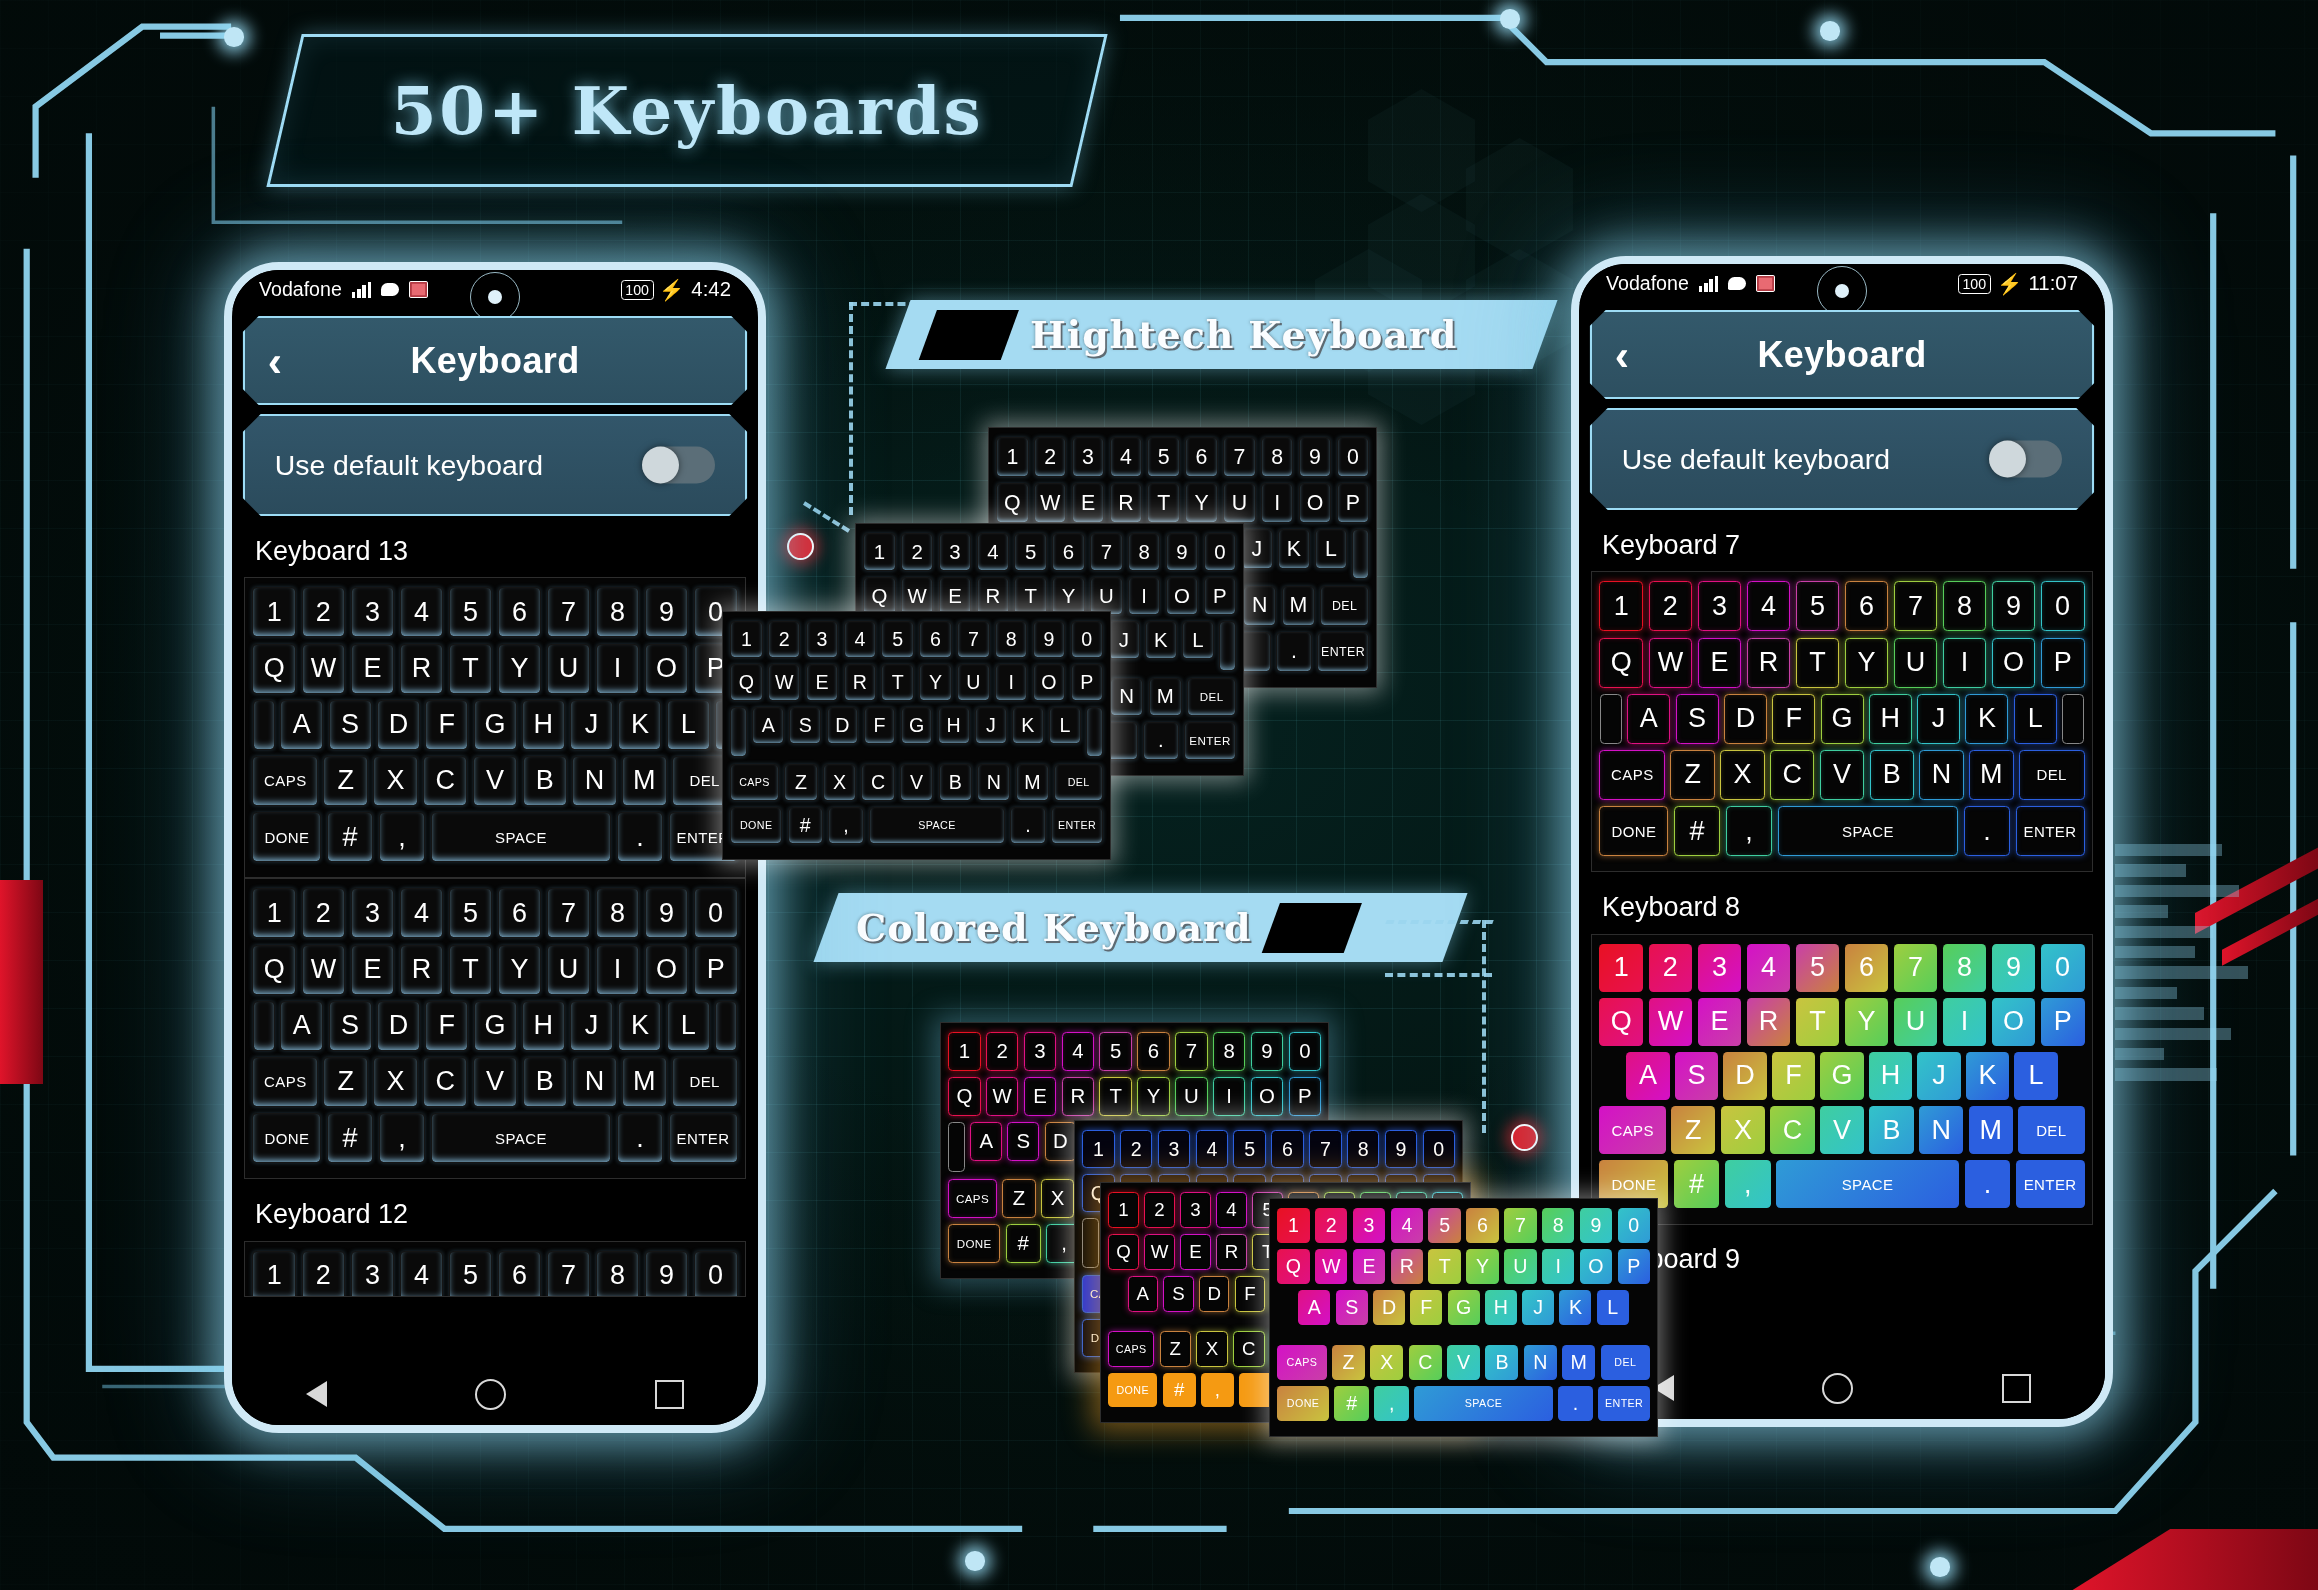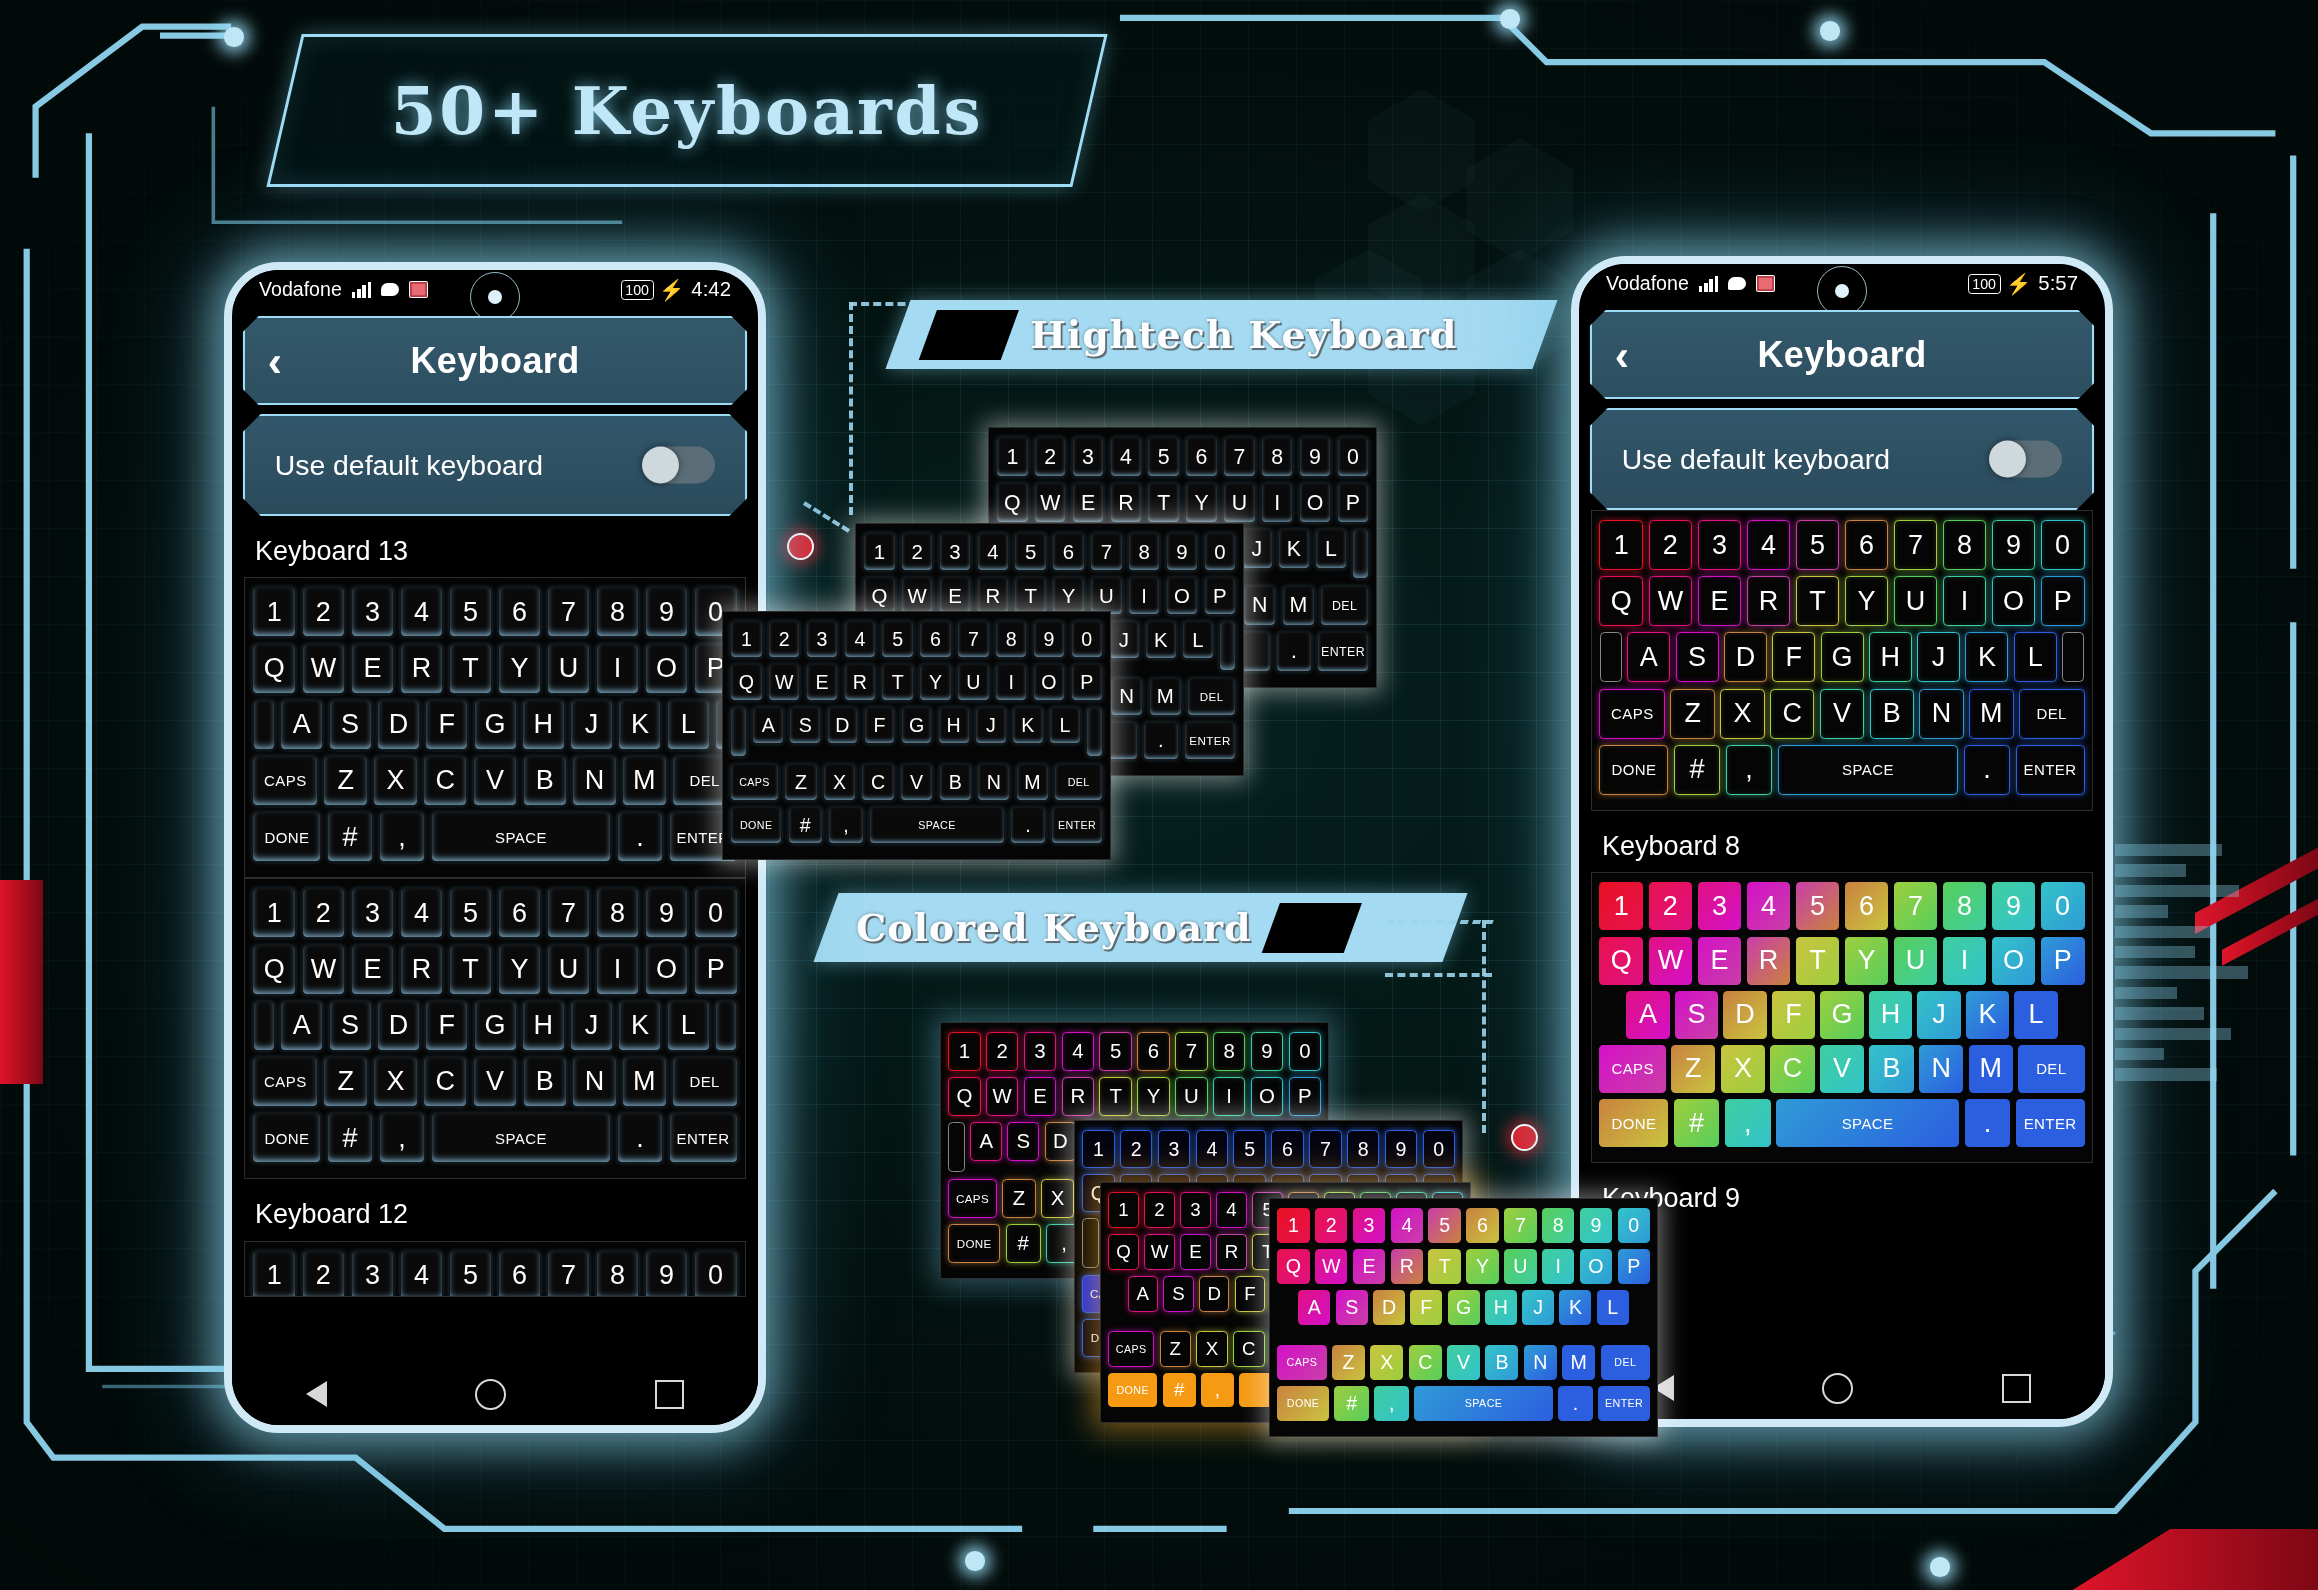--- a/index.html
+++ b/index.html
@@ -433,36 +433,37 @@
             <i style="height:9px"></i>
             <i style="height:12.4px"></i>
             <i style="height:16px"></i>
           </span>
         <span class="bubble"></span>
         <span class="giftbox"></span>
       </div>
       <div class="sb-right">
         <span class="batt">100</span>
         <span>⚡</span>
-        <span>5:57</span>
+        <span>11:07</span>
       </div>
     </div>
 
     <div class="app-hdr">
       <div class="back">‹</div>
       <div class="ttl">Keyboard</div>
     </div>
 
     <div class="setting-row">
       <div class="stxt">Use default keyboard</div>
       <div class="toggle">
           <div class="knob"></div>
         </div>
     </div>
 
+    <div class="kb-label">Keyboard 7</div>
     <div class="kb kb-outline" style="margin:0 12.4px;">
         <div class="krow">
           <div class="key" style="height: 48px; font-size: 27px; border: 1.8px solid rgb(232, 17, 35); box-shadow: rgba(232, 17, 35, 0.6) 0px 0px 6.2px, rgba(232, 17, 35, 0.2) 0px 0px 5.3px inset; background: rgb(5, 5, 5);">1</div>
           <div class="key" style="height: 48px; font-size: 27px; border: 1.8px solid rgb(232, 17, 79); box-shadow: rgba(232, 17, 79, 0.6) 0px 0px 6.2px, rgba(232, 17, 79, 0.2) 0px 0px 5.3px inset; background: rgb(5, 5, 5);">2</div>
           <div class="key" style="height: 48px; font-size: 27px; border: 1.8px solid rgb(224, 17, 131); box-shadow: rgba(224, 17, 131, 0.6) 0px 0px 6.2px, rgba(224, 17, 131, 0.2) 0px 0px 5.3px inset; background: rgb(5, 5, 5);">3</div>
           <div class="key" style="height: 48px; font-size: 27px; border: 1.8px solid rgb(212, 17, 198); box-shadow: rgba(212, 17, 198, 0.6) 0px 0px 6.2px, rgba(212, 17, 198, 0.2) 0px 0px 5.3px inset; background: rgb(5, 5, 5);">4</div>
           <div class="key" style="height: 48px; font-size: 27px; border: 1.8px solid rgb(201, 63, 168); box-shadow: rgba(201, 63, 168, 0.6) 0px 0px 6.2px, rgba(201, 63, 168, 0.2) 0px 0px 5.3px inset; background: rgb(5, 5, 5);">5</div>
           <div class="key" style="height: 48px; font-size: 27px; border: 1.8px solid rgb(201, 130, 63); box-shadow: rgba(201, 130, 63, 0.6) 0px 0px 6.2px, rgba(201, 130, 63, 0.2) 0px 0px 5.3px inset; background: rgb(5, 5, 5);">6</div>
           <div class="key" style="height: 48px; font-size: 27px; border: 1.8px solid rgb(158, 206, 63); box-shadow: rgba(158, 206, 63, 0.6) 0px 0px 6.2px, rgba(158, 206, 63, 0.2) 0px 0px 5.3px inset; background: rgb(5, 5, 5);">7</div>
           <div class="key" style="height: 48px; font-size: 27px; border: 1.8px solid rgb(87, 206, 90); box-shadow: rgba(87, 206, 90, 0.6) 0px 0px 6.2px, rgba(87, 206, 90, 0.2) 0px 0px 5.3px inset; background: rgb(5, 5, 5);">8</div>

